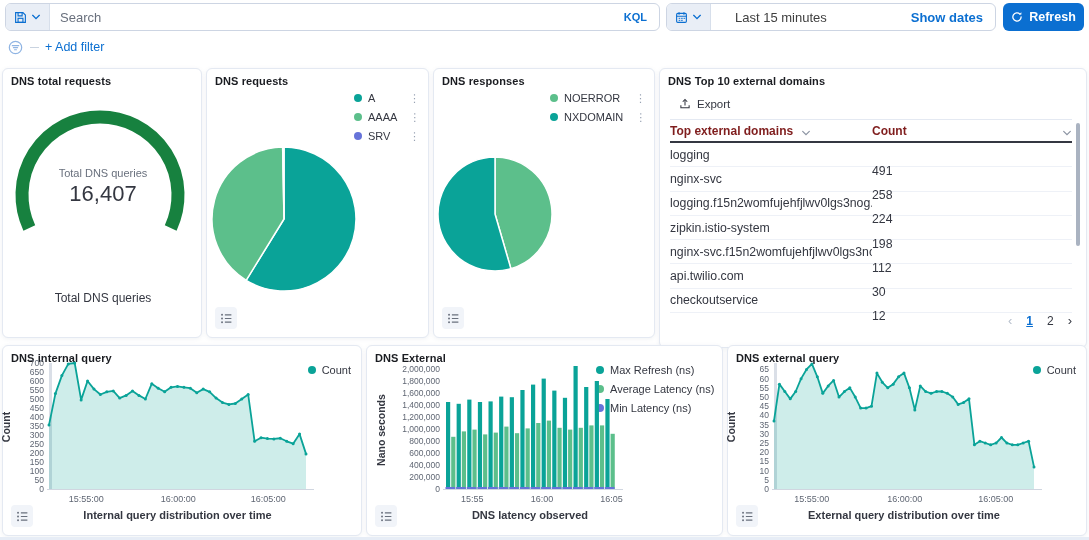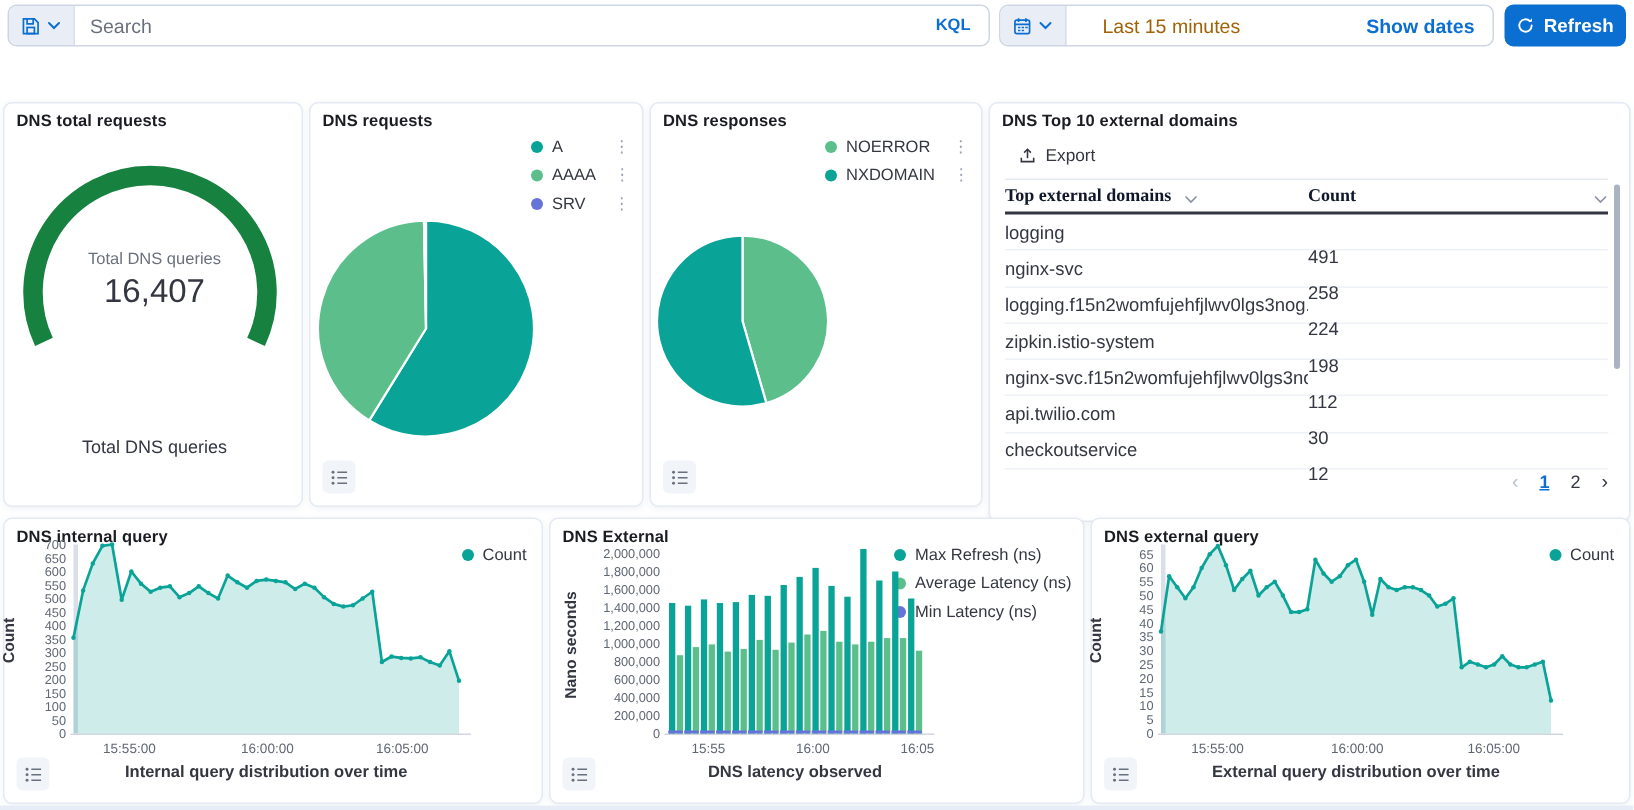--- a/index.html
+++ b/index.html
@@ -8,21 +8,21 @@
 
   
   .topbar { position:absolute; left:0; top:0; width:1089px; height:34px; }
   .control { position:absolute; top:3px; height:28px; border:1px solid #cdd5e3; border-radius:6px; background:#fff; display:flex; align-items:center; overflow:hidden; }
   .prepend { height:100%; background:#e9eef6; border-right:1px solid #d7dfeb; display:flex; align-items:center; gap:4px; padding:0 8px; }
   .searchbox { left:5px; width:655px; }
   .searchbox input { border:0; outline:none; flex:1; font-size:13px; color:#343741; font-family:"Liberation Sans",sans-serif; padding:0 10px; background:transparent; }
   .searchbox input::placeholder { color:#69707d; }
   .kql { font-size:11px; font-weight:700; color:#0b6fd1; padding:0 12px; }
   .timebox { left:666px; width:330px; }
-  .time-text { font-size:13px; color:#a16207; padding:0 24px; flex:1; }
+  .time-text { font-size:13px; color:#404040; padding:0 24px; flex:1; }
   .showdates { font-size:13px; font-weight:600; color:#0b6fd1; padding:0 12px; cursor:pointer; }
   .refresh-btn { position:absolute; left:1003px; top:3px; width:81px; height:28px; background:#0b6fd1; border:none; border-radius:6px; color:#fff; font-size:12.5px; font-weight:600; display:flex; align-items:center; justify-content:center; gap:6px; cursor:pointer; font-family:"Liberation Sans",sans-serif; }
 
   
   .filterrow { position:absolute; left:0; top:36px; width:1089px; height:22px; display:flex; align-items:center; }
   .filter-circle { margin-left:8px; }
   .filter-dash { width:9px; height:1px; background:#c9d3e0; margin:0 6px 0 7px; }
   .addfilter { font-size:12.5px; color:#0b6fd1; font-weight:500; cursor:pointer; }
 
   
@@ -50,21 +50,21 @@
   .ldot { width:8px; height:8px; border-radius:50%; flex:0 0 8px; }
   .llabel { font-size:11px; color:#343741; white-space:nowrap; }
   .lmenu { margin-left:auto; color:#98a2b3; font-size:11px; line-height:8px; cursor:pointer; padding-left:6px; }
 
   
   .listbtn { position:absolute; left:8px; bottom:8px; width:22px; height:22px; border-radius:4px; background:#f1f4f9; display:flex; align-items:center; justify-content:center; cursor:pointer; }
 
   
   .exportrow { position:absolute; left:19px; top:29px; display:flex; align-items:center; gap:6px; font-size:11.5px; color:#343741; cursor:pointer; }
   .thead { position:absolute; left:10px; right:14px; top:50px; height:24px; border-top:1px solid #e4e9f2; border-bottom:2px solid #343741; display:flex; align-items:center; }
-  .th { font-size:12px; font-weight:700; color:#0f172a; display:flex; align-items:flex-end;font-family:Liberation Serif, serif; }
+  .th { font-size:12px; font-weight:700; color:#7f1d1d; display:flex; align-items:flex-end; }
   .th .chev { margin-left:8px; }
   .th1 { width:202px; }
   .th2 { flex:1; }
   .tbody { position:absolute; left:10px; right:14px; top:74px; }
   .trow { display:flex; align-items:center; height:24.3px; border-bottom:1px solid #eef1f7; font-size:12.3px; color:#343741; }
   .td1 { width:202px; white-space:nowrap; overflow:hidden; text-overflow:clip; }
   .td2 { flex:1;margin-top:32px; }
   .tscroll { position:absolute; right:6px; top:54px; width:4px; height:123px; background:#aab3c1; border-radius:2px; }
   .pager { position:absolute; right:14px; top:244px; display:flex; align-items:center; gap:14px; font-size:12px; }
   .pg-arrow { color:#343741; font-size:13px; cursor:pointer; }
@@ -128,20 +128,30 @@
       <span class="icon">
         <svg width="12" height="12" viewBox="0 0 16 16">
             <path d="M13.5 8a5.5 5.5 0 1 1-1.6-3.9" fill="none" stroke="#fff" stroke-width="1.7" stroke-linecap="round"></path>
             <path d="M13.8 1.5v3.1h-3.1z" fill="#fff"></path>
           </svg>
       </span>
       <span>Refresh</span>
     </button>
   </div>
 
+  <div class="filterrow">
+    <span class="icon filter-circle">
+      <svg width="15" height="15" viewBox="0 0 16 16">
+          <circle cx="8" cy="8" r="6.6" fill="none" stroke="#8fb4e3" stroke-width="1.3"></circle>
+          <path d="M4.6 6h6.8M5.8 8.2h4.4M7 10.4h2" stroke="#8fb4e3" stroke-width="1.3" stroke-linecap="round"></path>
+        </svg>
+    </span>
+    <span class="filter-dash"></span>
+    <span class="addfilter">+ Add filter</span>
+  </div>
 
   <div class="panel p1">
     <div class="ptitle">DNS total requests</div>
     <svg class="chart" id="gauge-svg" width="200" height="268">
         <path d="M 26.3079926111413 158.96422441577454 A 78 78 0 1 1 167.6920073888587 158.96422441577457" fill="none" stroke="#17813f" stroke-width="13"></path>
       </svg>
     <div class="gauge-center">
       <div class="gauge-label">Total DNS queries</div>
       <div class="gauge-value">16,407</div>
     </div>

